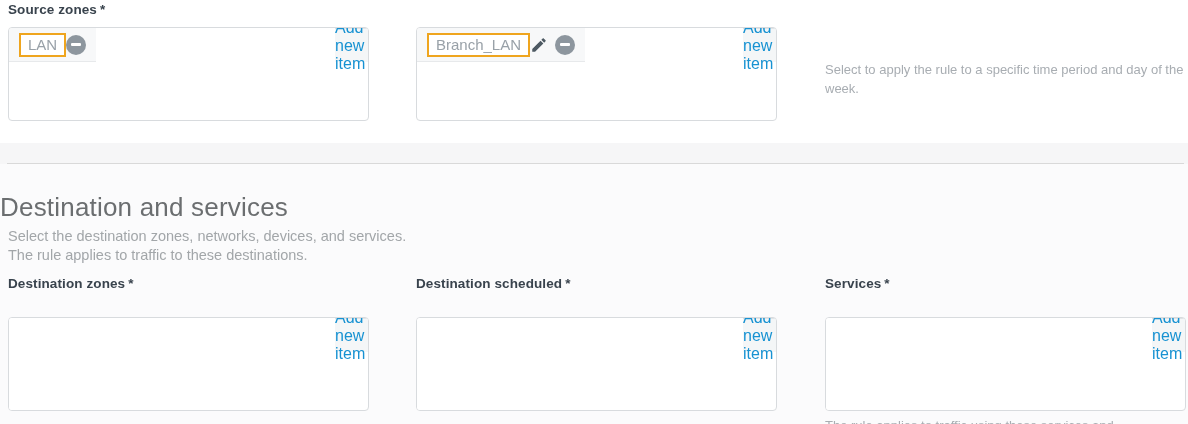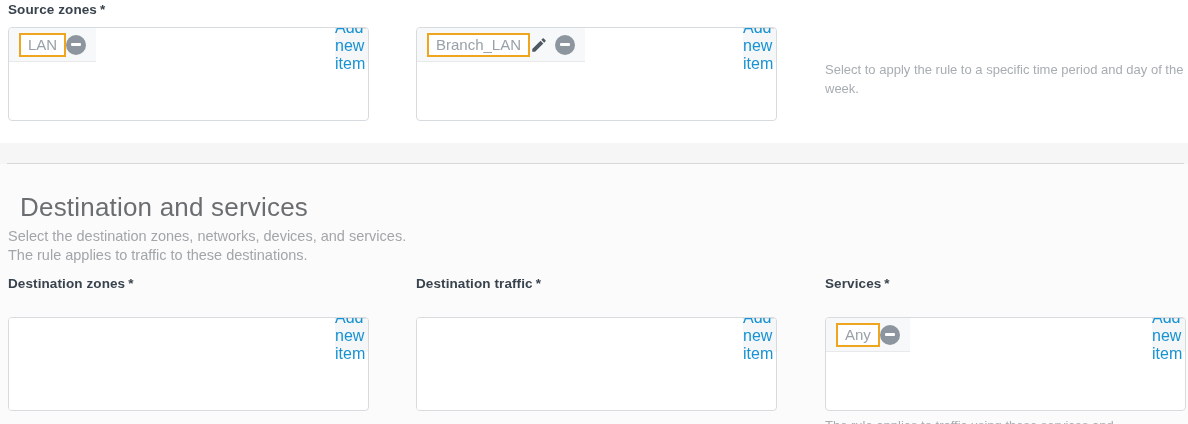--- a/index.html
+++ b/index.html
@@ -47,21 +47,21 @@
   .select-btn{width:36px;align-self:stretch;margin:-1px -1px -1px 0;background:#2094d4;
               border-radius:0 4px 4px 0;display:flex;align-items:center;justify-content:center;}
   .chev{width:0;height:0;border-left:6px solid transparent;border-right:6px solid transparent;border-top:8px solid #ffffff;}
 
   
   .hint{position:absolute;left:0;width:361px;text-align:left;font-size:13px;line-height:19px;color:#a8adb2;}
   .sched-hint{top:60px;}
   .svc-hint{top:252px;white-space:nowrap;}
 
   
-  .heading{position:absolute;left:20px;top:28px;font-size:26px;font-weight:400;color:#6b6e70;letter-spacing:.2px;text-align:center;}
+  .heading{position:absolute;left:0;top:28px;font-size:26px;font-weight:400;color:#6b6e70;letter-spacing:.2px;text-align:center;}
   .desc{position:absolute;left:8px;font-size:14.5px;line-height:19px;color:#a2a6a9;white-space:nowrap;}
   .d1{top:63px}.d2{top:82px}
 </style>
 </head>
 <body>
 
 <div class="screen">
 
   <section class="sec-top">
 
@@ -116,38 +116,32 @@
       <div class="flabel bot-label"><span>Destination zones</span><span class="req">*</span></div>
       <div class="listbox bot-box">
         <div class="spacer"></div>
         <div class="add-row">
           <span class="add-link">Add new item</span>
         </div>
       </div>
     </div>
 
     <div class="col c2">
-      <div class="flabel bot-label"><span>Destination traffic</span><span class="req">*</span></div>
+      <div class="flabel bot-label"><span>Destination scheduled</span><span class="req">*</span></div>
       <div class="listbox bot-box">
         <div class="spacer"></div>
         <div class="add-row">
           <span class="add-link">Add new item</span>
         </div>
       </div>
     </div>
 
     <div class="col c3">
       <div class="flabel bot-label"><span>Services</span><span class="req">*</span></div>
       <div class="listbox bot-box">
-        <div class="item-row">
-          <span class="tag">Any</span>
-          <span class="row-icons">
-            <span class="minus"></span>
-          </span>
-        </div>
         <div class="spacer"></div>
         <div class="add-row">
           <span class="add-link">Add new item</span>
         </div>
       </div>
       <div class="hint svc-hint">The rule applies to traffic using these services and</div>
     </div>
   </section>
 
 </div>

